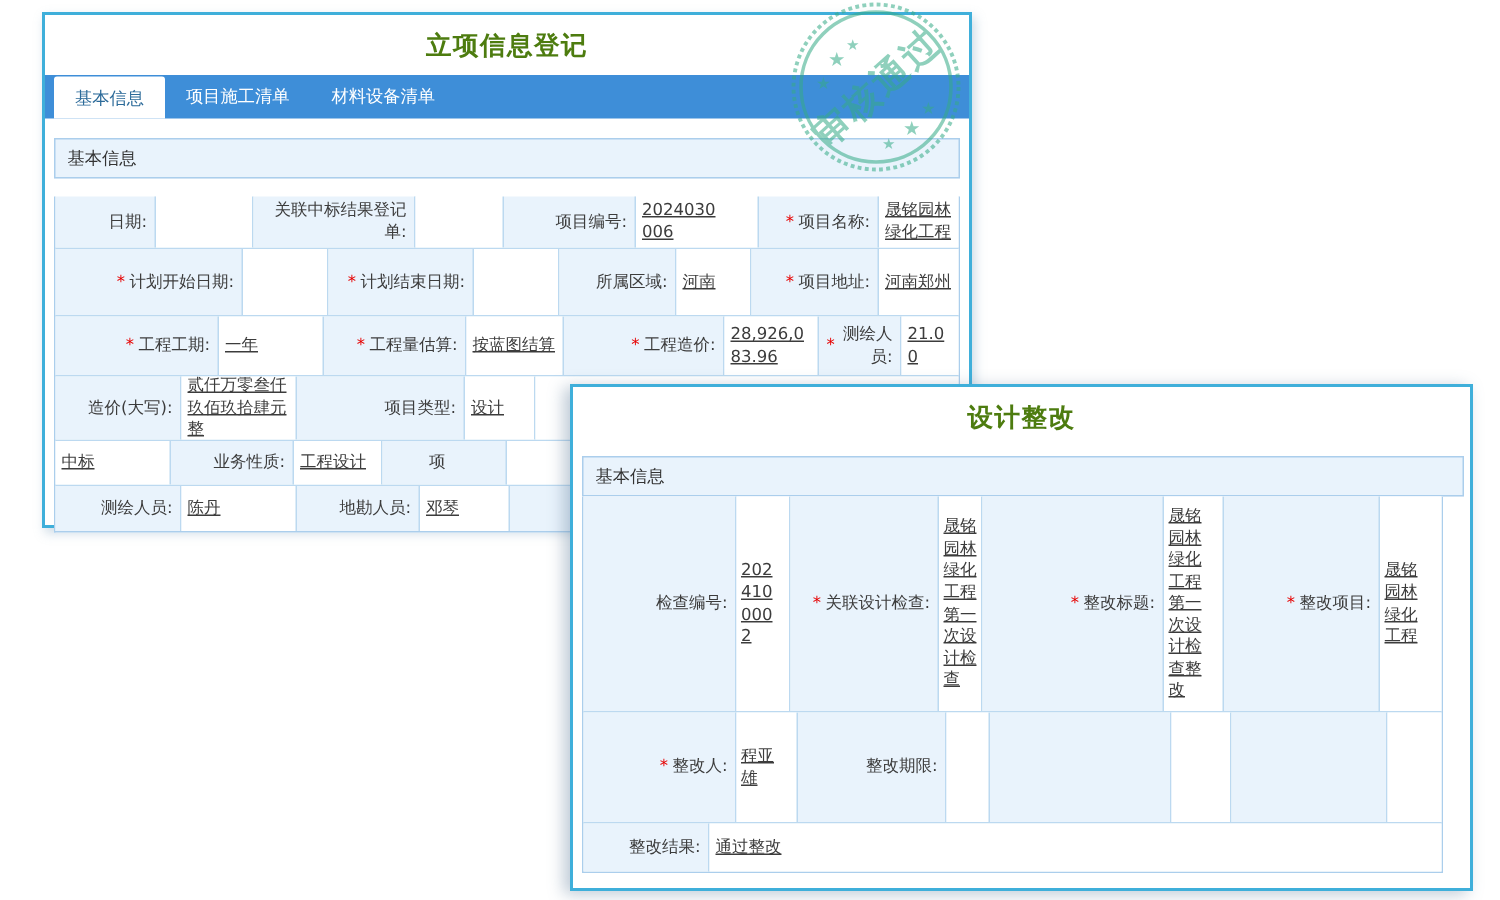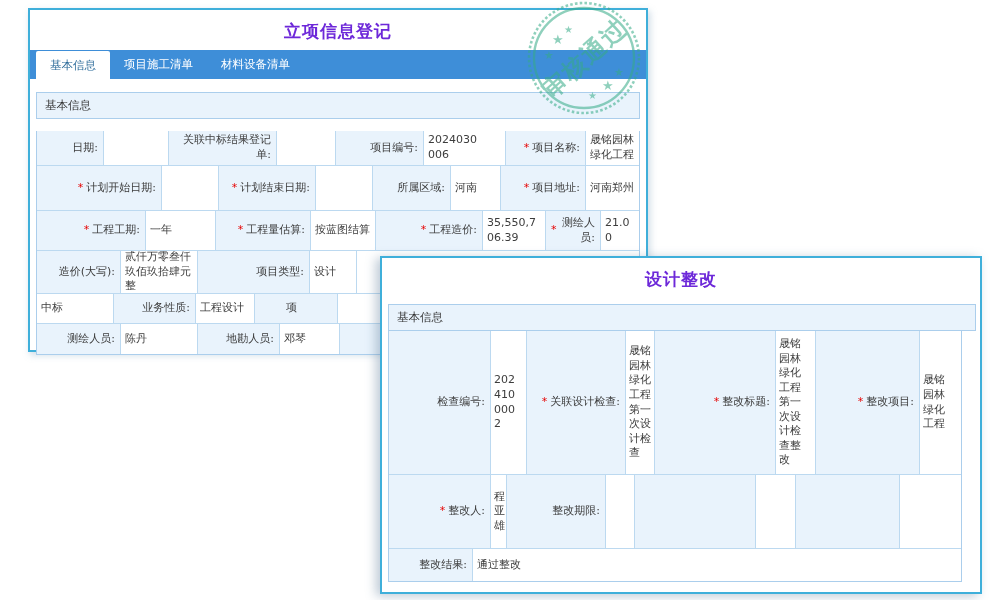--- a/index.html
+++ b/index.html
@@ -11,21 +11,21 @@
   }
   .panel{
     position:absolute;background:#fff;box-sizing:border-box;
     border:2px solid #3fafda;
   }
   #panel1{left:28px;top:8px;width:620px;height:344px;z-index:1;
     box-shadow:2px 3px 7px rgba(110,150,180,.35);}
   #panel2{left:380px;top:256px;width:602px;height:338px;z-index:5;
     box-shadow:-4px 2px 10px rgba(90,120,150,.40);}
   .p-title{
-    text-align:center;font-size:17px;font-weight:bold;color:#6d28d9;
+    text-align:center;font-size:17px;font-weight:bold;color:#4d7c0f;
     margin-top:11px;line-height:20px;letter-spacing:1px;
   }
   
   .tabbar{
     margin-top:9px;height:29px;background:#3e8ed8;
     display:flex;align-items:stretch;padding-left:6px;
   }
   .tab{
     display:flex;align-items:center;padding:0 14px;
     color:#fff;font-size:11.5px;cursor:pointer;white-space:nowrap;
@@ -51,21 +51,21 @@
   .frow:last-child{border-bottom:none;}
   .cell{
     box-sizing:border-box;border-right:1px solid #bcd9f0;
     display:flex;align-items:center;
     font-size:11px;line-height:1.32;padding:2px 5px;
     overflow:hidden;
   }
   .cell:last-child{border-right:none;}
   .lbl{background:#e9f3fc;justify-content:flex-end;text-align:right;color:#3c3c3c;}
   .val{background:#fff;justify-content:flex-start;text-align:left;padding:2px 4px;}
-  .val span{word-break:break-all;}
+  .val span{word-break:break-all;text-decoration:underline;}
   .grow{flex:1;}
   .req{color:#e60000;margin-right:3px;font-size:11px;}
   
   #stamp{position:absolute;left:526px;top:0px;width:116px;height:116px;
     z-index:8;opacity:.55;pointer-events:none;}
 </style>
 </head>
 <body>
 
 <div class="panel" id="panel1">
@@ -158,21 +158,21 @@
           <span>工程量估算:</span>
         </div>
       <div class="cell val" style="width:65px">
           <span>按蓝图结算</span>
         </div>
       <div class="cell lbl" style="width:107px">
           <span class="req">*</span>
           <span>工程造价:</span>
         </div>
       <div class="cell val" style="width:63px">
-          <span style="max-width:57px">35,550,706.39</span>
+          <span style="max-width:57px">28,926,083.96</span>
         </div>
       <div class="cell lbl" style="width:55px">
           <span class="req">*</span>
           <span>测绘人员:</span>
         </div>
       <div class="cell val grow">
           <span>21.00</span>
         </div>
     </div>
 
@@ -261,21 +261,21 @@
       <div class="cell val grow" style="padding:2px 3px">
           <span style="max-width:23px">晟铭园林绿化工程</span>
         </div>
     </div>
 
     <div class="frow" style="height:74px">
       <div class="cell lbl" style="width:102px">
           <span class="req">*</span>
           <span>整改人:</span>
         </div>
-      <div class="cell val" style="width:16px;padding:2px 3px">
+      <div class="cell val" style="width:41px;padding:2px 3px">
           <span style="max-width:27px">程亚雄</span>
         </div>
       <div class="cell lbl" style="width:99px">
           <span>整改期限:</span>
         </div>
       <div class="cell val" style="width:29px">
           <span></span>
         </div>
       <div class="cell lbl" style="width:121px"></div>
       <div class="cell val" style="width:40px"></div>

